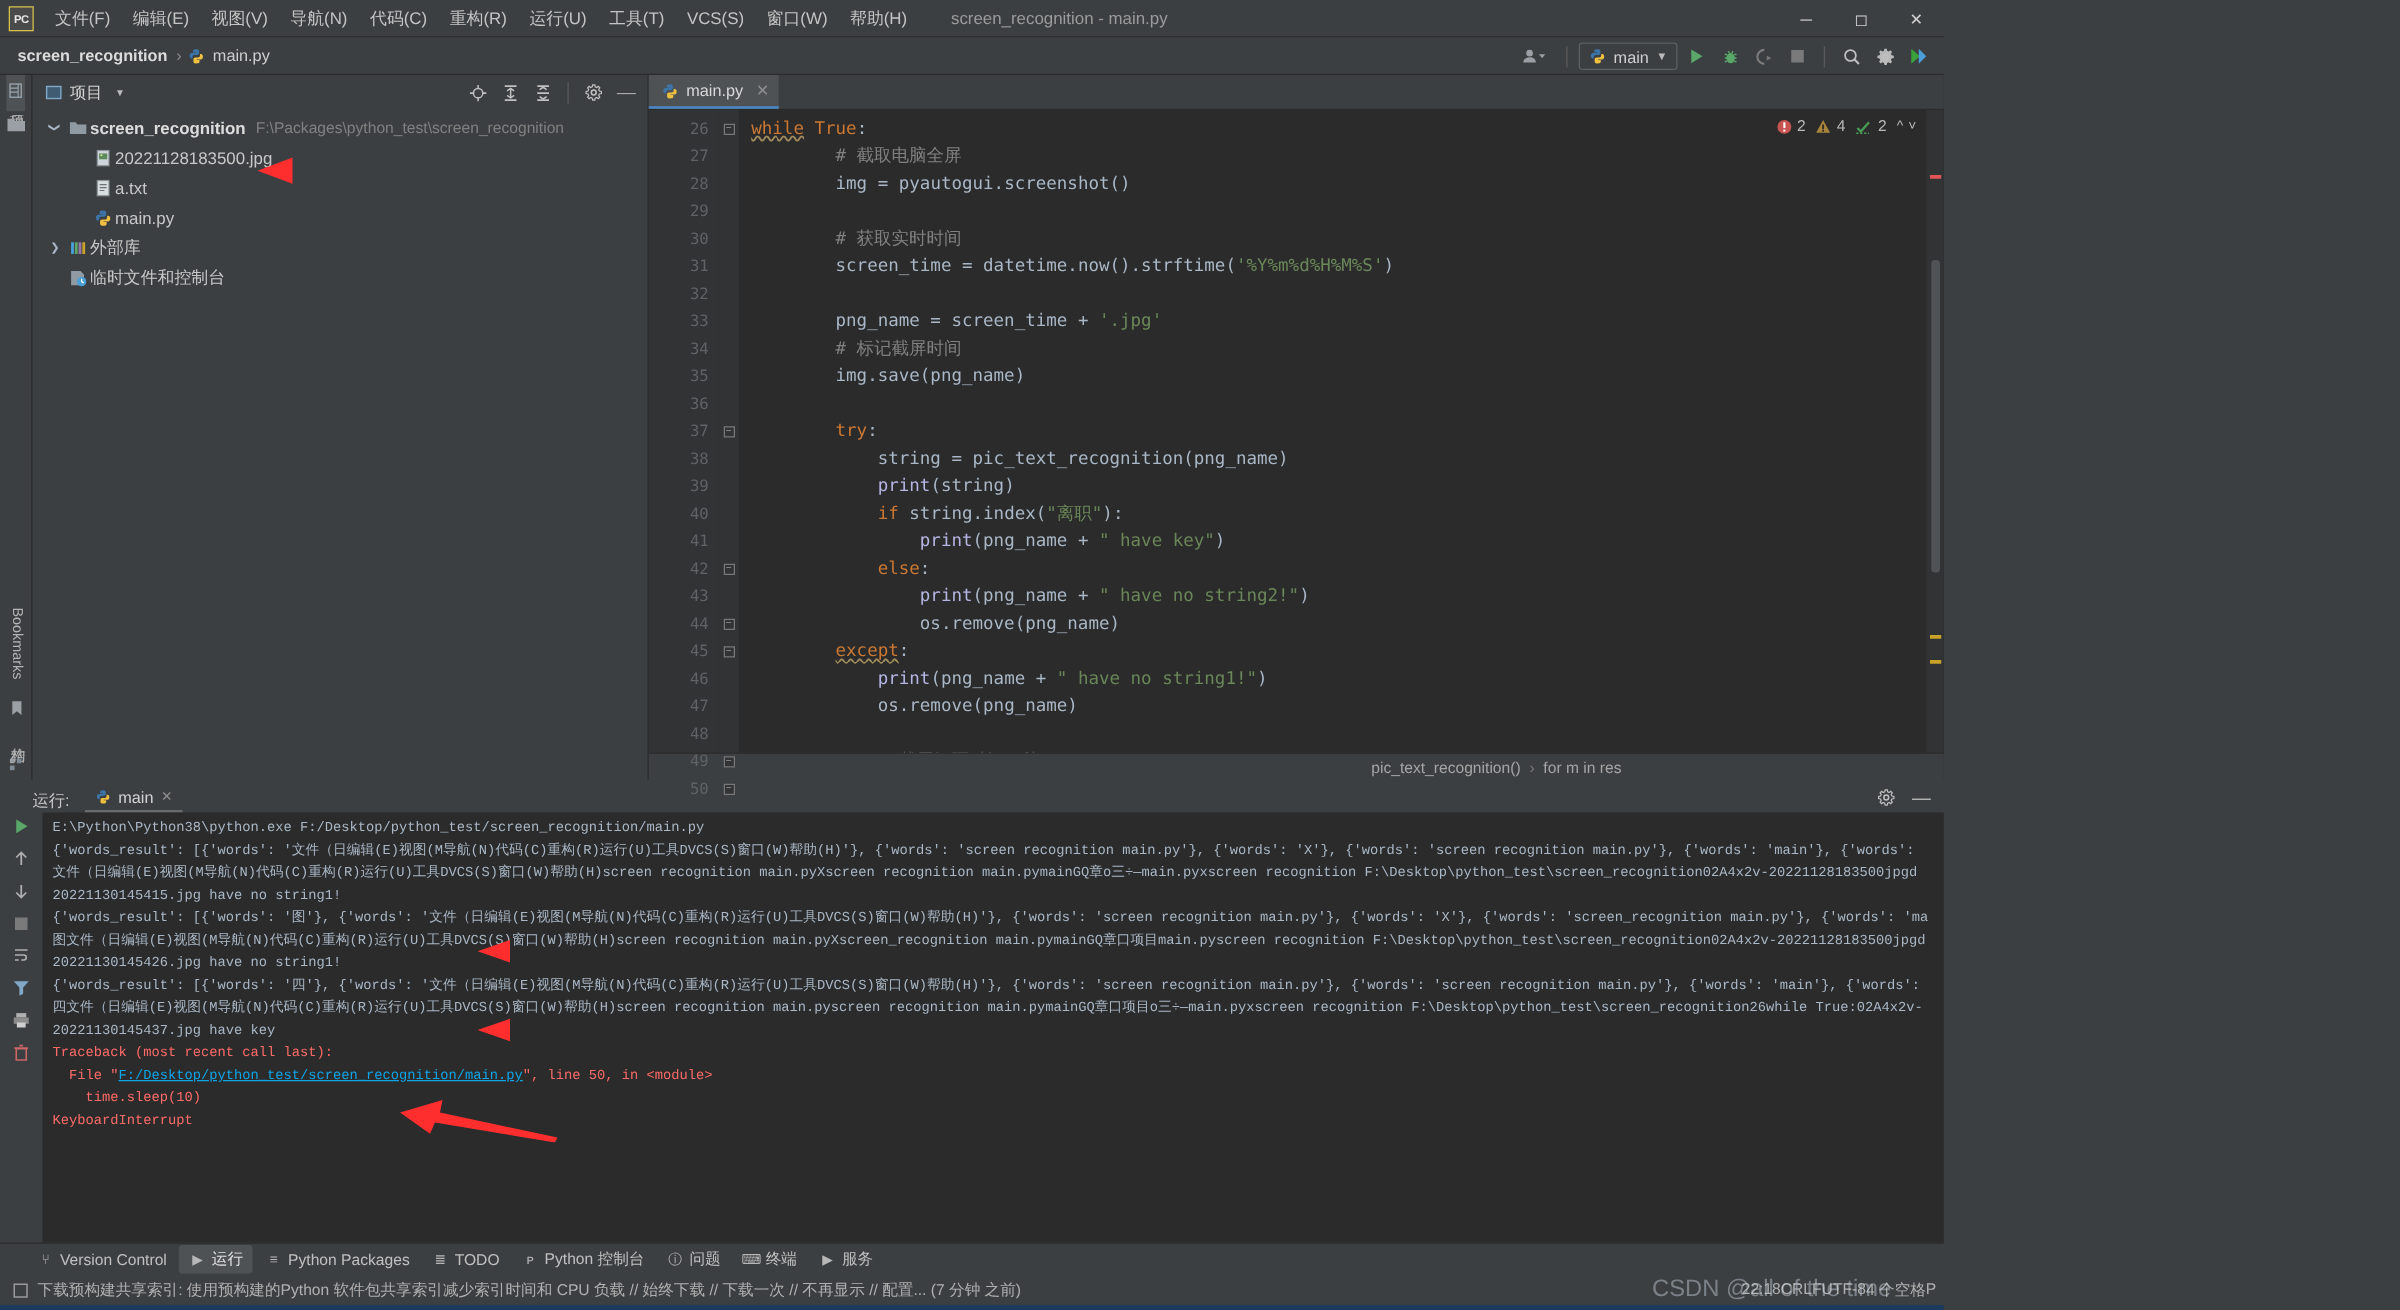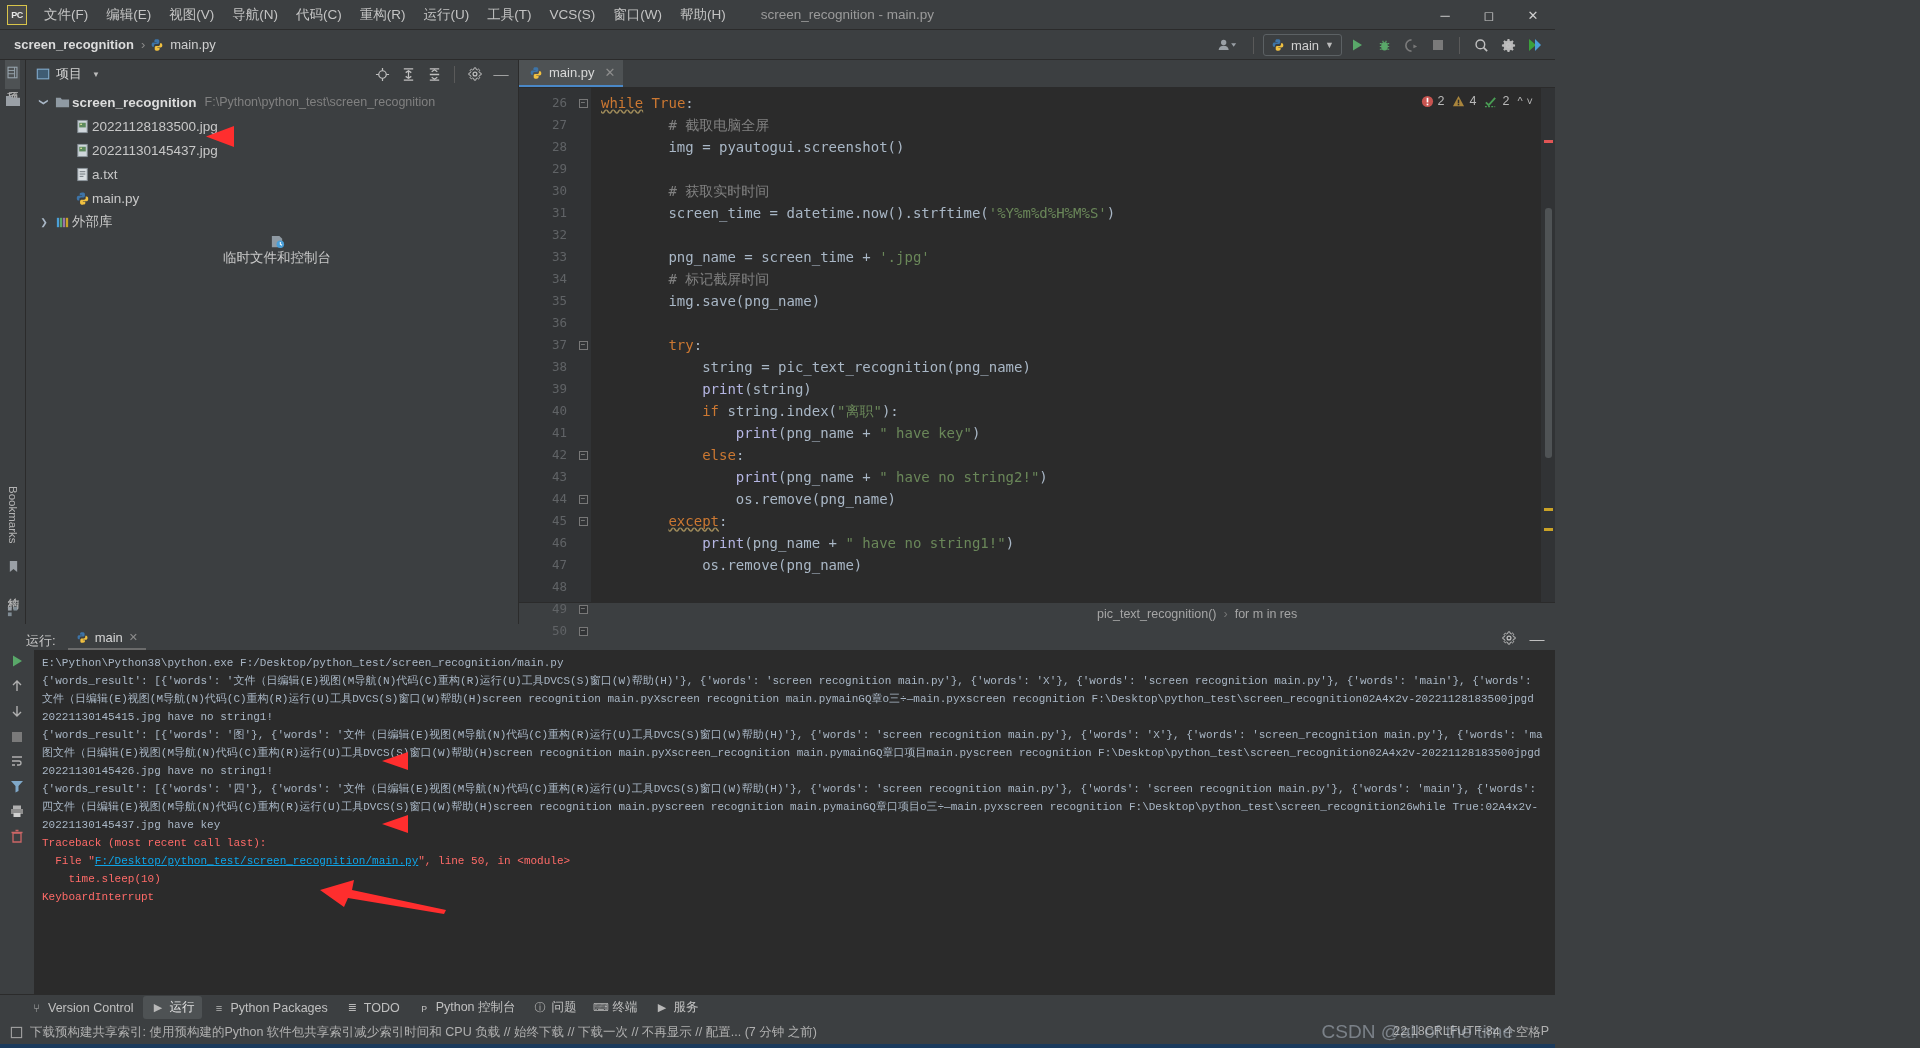--- a/index.html
+++ b/index.html
@@ -336,43 +336,32 @@
       </div>
       <div class="tree" id="tree">
           <div class="trow" style="padding-left: 10px;">
             <span class="tw" style="transform: rotate(90deg);">❯</span>
             <span class="ticon">
               <svg width="15" height="15" viewBox="0 0 16 16">
                 <path d="M1 3h5l1.4 1.8H15V13H1z" fill="#8f9aa3"></path>
               </svg>
             </span>
             <span class="tlabel bold">screen_recognition</span>
-            <span class="tpath">F:\Python\python_test\screen_recognition</span>
+            <span class="tpath">F:\Packages\python_test\screen_recognition</span>
           </div>
           <div class="trow" style="padding-left: 30px;">
             <span class="tw"></span>
             <span class="ticon">
               <svg width="15" height="15" viewBox="0 0 16 16">
                 <rect x="3" y="1.5" width="10" height="13" fill="#cfd6db" stroke="#8b949b"></rect>
                 <rect x="4.5" y="4" width="7" height="5" fill="#5d8a5d"></rect>
                 <circle cx="6.5" cy="5.6" r=".9" fill="#e8e8a0"></circle>
               </svg>
             </span>
             <span class="tlabel">20221128183500.jpg</span>
-          </div>
-          <div class="trow" style="padding-left: 30px;">
-            <span class="tw"></span>
-            <span class="ticon">
-              <svg width="15" height="15" viewBox="0 0 16 16">
-                <rect x="3" y="1.5" width="10" height="13" fill="#cfd6db" stroke="#8b949b"></rect>
-                <rect x="4.5" y="4" width="7" height="5" fill="#5d8a5d"></rect>
-                <circle cx="6.5" cy="5.6" r=".9" fill="#e8e8a0"></circle>
-              </svg>
-            </span>
-            <span class="tlabel">20221130145437.jpg</span>
           </div>
           <div class="trow" style="padding-left: 30px;">
             <span class="tw"></span>
             <span class="ticon">
               <svg width="15" height="15" viewBox="0 0 16 16">
                 <rect x="3" y="1.5" width="10" height="13" fill="#d8dde0" stroke="#8b949b"></rect>
                 <path d="M5 5h6M5 7.5h6M5 10h4" stroke="#6b7278" stroke-width="1"></path>
               </svg>
             </span>
             <span class="tlabel">a.txt</span>
@@ -392,21 +381,21 @@
             <span class="ticon">
               <svg width="15" height="15" viewBox="0 0 16 16">
                 <rect x="2" y="3" width="2.4" height="10" fill="#4a9fd8"></rect>
                 <rect x="5.2" y="3" width="2.4" height="10" fill="#59a869"></rect>
                 <rect x="8.4" y="3" width="2.4" height="10" fill="#9876aa"></rect>
                 <rect x="11.6" y="3" width="2.4" height="10" fill="#c9a227"></rect>
               </svg>
             </span>
             <span class="tlabel">外部库</span>
           </div>
-          <div class="trow" style="padding-left: 10px; flex-direction: column;">
+          <div class="trow" style="padding-left: 10px;">
             <span class="tw"></span>
             <span class="ticon">
               <svg width="15" height="15" viewBox="0 0 16 16">
                 <path d="M2 2h8l3 3v9H2z" fill="#8f9aa3"></path>
                 <circle cx="11" cy="11" r="4" fill="#4a9fd8"></circle>
                 <path d="M11 8.5V11l1.8 1" stroke="#fff" stroke-width="1.1" fill="none"></path>
               </svg>
             </span>
             <span class="tlabel">临时文件和控制台</span>
           </div>

